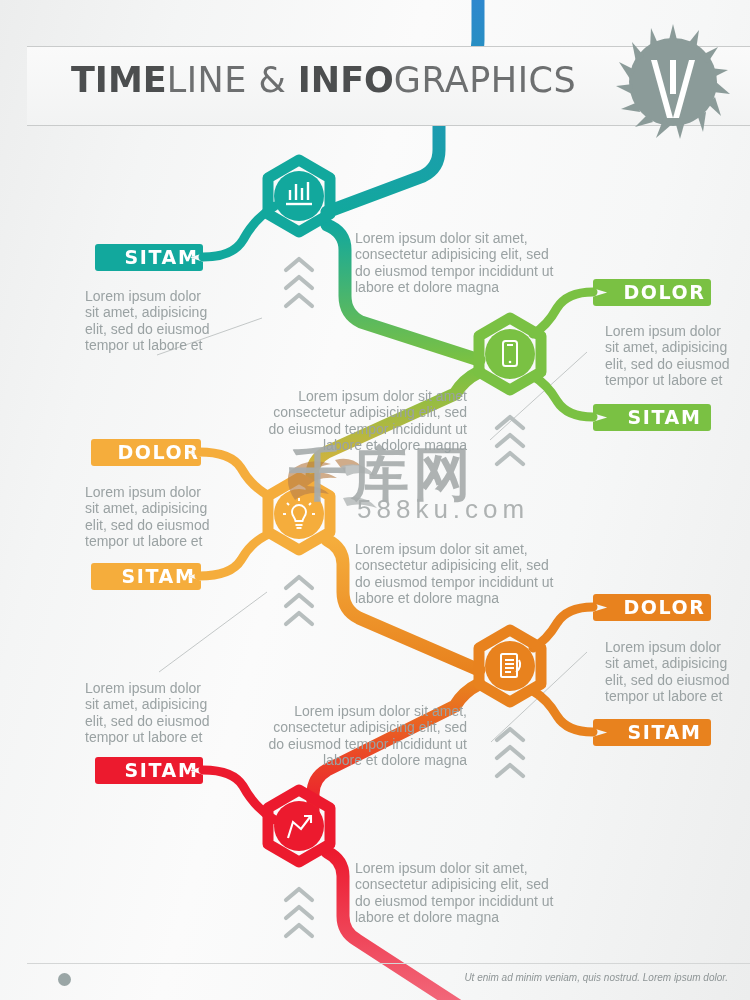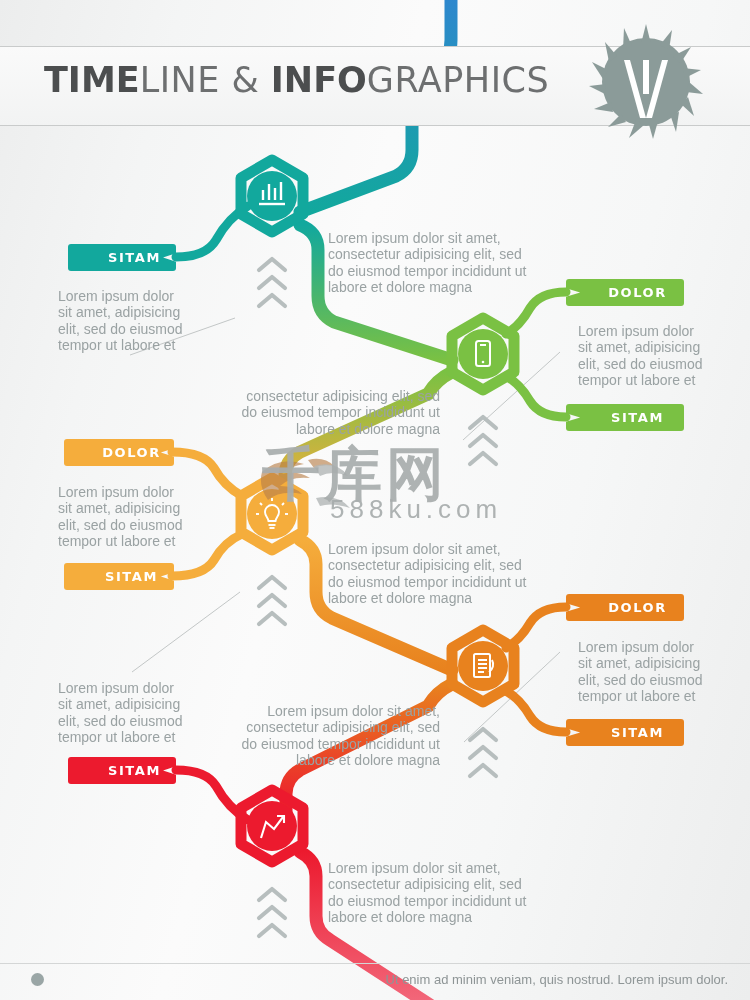--- a/index.html
+++ b/index.html
@@ -1,21 +1,21 @@
 <!DOCTYPE html>
 <html><head>
 <meta charset="utf-8">
 <style>
   html,body{margin:0;padding:0;}
   body{
     width:750px;height:1000px;position:relative;overflow:hidden;
     font-family:"Liberation Sans",sans-serif;
     background:linear-gradient(105deg,#eceded 0%,#f4f5f5 18%,#fbfbfb 42%,#f6f7f7 70%,#eceded 100%);
   }
-  .stage{position:absolute;inset:0;}
+  .stage{position:absolute;inset:0;margin-left:27px;}
   svg.layer{position:absolute;left:0;top:0;width:750px;height:1000px;}
 
   
   .header-band{
     position:absolute;left:0;top:46px;width:750px;height:80px;
     background:linear-gradient(180deg,#fafafa 0%,#f2f3f3 100%);
     border-top:1px solid #c9cbcb;border-bottom:1px solid #c9cbcb;
     box-sizing:border-box;z-index:3;pointer-events:none;
   }
   .title{
@@ -25,21 +25,21 @@
   }
   .title b{font-weight:bold;color:#4c4e4f;letter-spacing:0px;}
   .title span.thin{font-weight:400;}
 
   
   .badge{position:absolute;left:586px;top:22px;width:120px;height:120px;z-index:7;}
 
   
   .tag{
     position:absolute;height:27px;line-height:27px;z-index:6;
-    color:#ffffff;font-size:13px;font-weight:bold;letter-spacing:1.6px;
+    color:#ffffff;font-size:19px;font-weight:bold;letter-spacing:1.6px;
     font-family:"DejaVu Sans",sans-serif;text-align:center;
     border-radius:3px;box-sizing:border-box;padding-left:25px;
   }
   .tag.left{ 
     clip-path:polygon(0 0,100% 0,100% 34%,88% 50%,100% 66%,100% 100%,0 100%);
   }
   .tag.right{ 
     clip-path:polygon(0 0,100% 0,100% 100%,0 100%,0 66%,12% 50%,0 34%);
   }
 
@@ -48,21 +48,21 @@
     position:absolute;z-index:6;color:#9aa2a3;font-size:14px;line-height:16.4px;
     font-family:"Liberation Sans",sans-serif;
   }
   .par.r{text-align:right;}
   .par.l{text-align:left;}
 
   
   .footer-rule{position:absolute;left:0;top:963px;width:750px;height:1px;background:#d4d6d6;z-index:4;}
   .footer-left{position:absolute;left:50px;top:972px;z-index:6;color:#8e9596;font-size:9.4px;}
   .footer-dot{position:absolute;left:31px;top:973px;width:13px;height:13px;border-radius:50%;background:#9aa6a6;z-index:6;}
-  .footer-right{position:absolute;right:22px;top:972px;z-index:6;color:#8e9596;font-size:13px;text-align:right;}
+  .footer-right{position:absolute;right:22px;top:972px;z-index:6;color:#8e9596;font-size:10px;text-align:right;font-style:italic;}
 
   
   .wm{position:absolute;z-index:5;pointer-events:none;}
   .wm-cn{
     left:262px;top:436px;font-size:58px;font-weight:bold;color:#a8adad;
     font-family:"DejaVu Sans",sans-serif;letter-spacing:4px;opacity:.92;
   }
   .wm-url{
     left:330px;top:494px;font-size:26px;color:#a8adad;letter-spacing:5px;
     font-family:"Liberation Sans",sans-serif;opacity:.92;
@@ -281,20 +281,21 @@
   </div>
 
   <div class="par l" style="left:578px;top:323px;width:160px;">
     <div>Lorem ipsum dolor</div>
     <div>sit amet, adipisicing</div>
     <div>elit, sed do eiusmod</div>
     <div>tempor ut labore et</div>
   </div>
 
   <div class="par r" style="left:228px;top:388px;width:212px;">
+    <div>Lorem ipsum dolor sit amet</div>
     <div>consectetur adipisicing elit, sed</div>
     <div>do eiusmod tempor incididunt ut</div>
     <div>labore et dolore magna</div>
   </div>
 
   <div class="par l" style="left:58px;top:484px;width:152px;">
     <div>Lorem ipsum dolor</div>
     <div>sit amet, adipisicing</div>
     <div>elit, sed do eiusmod</div>
     <div>tempor ut labore et</div>

